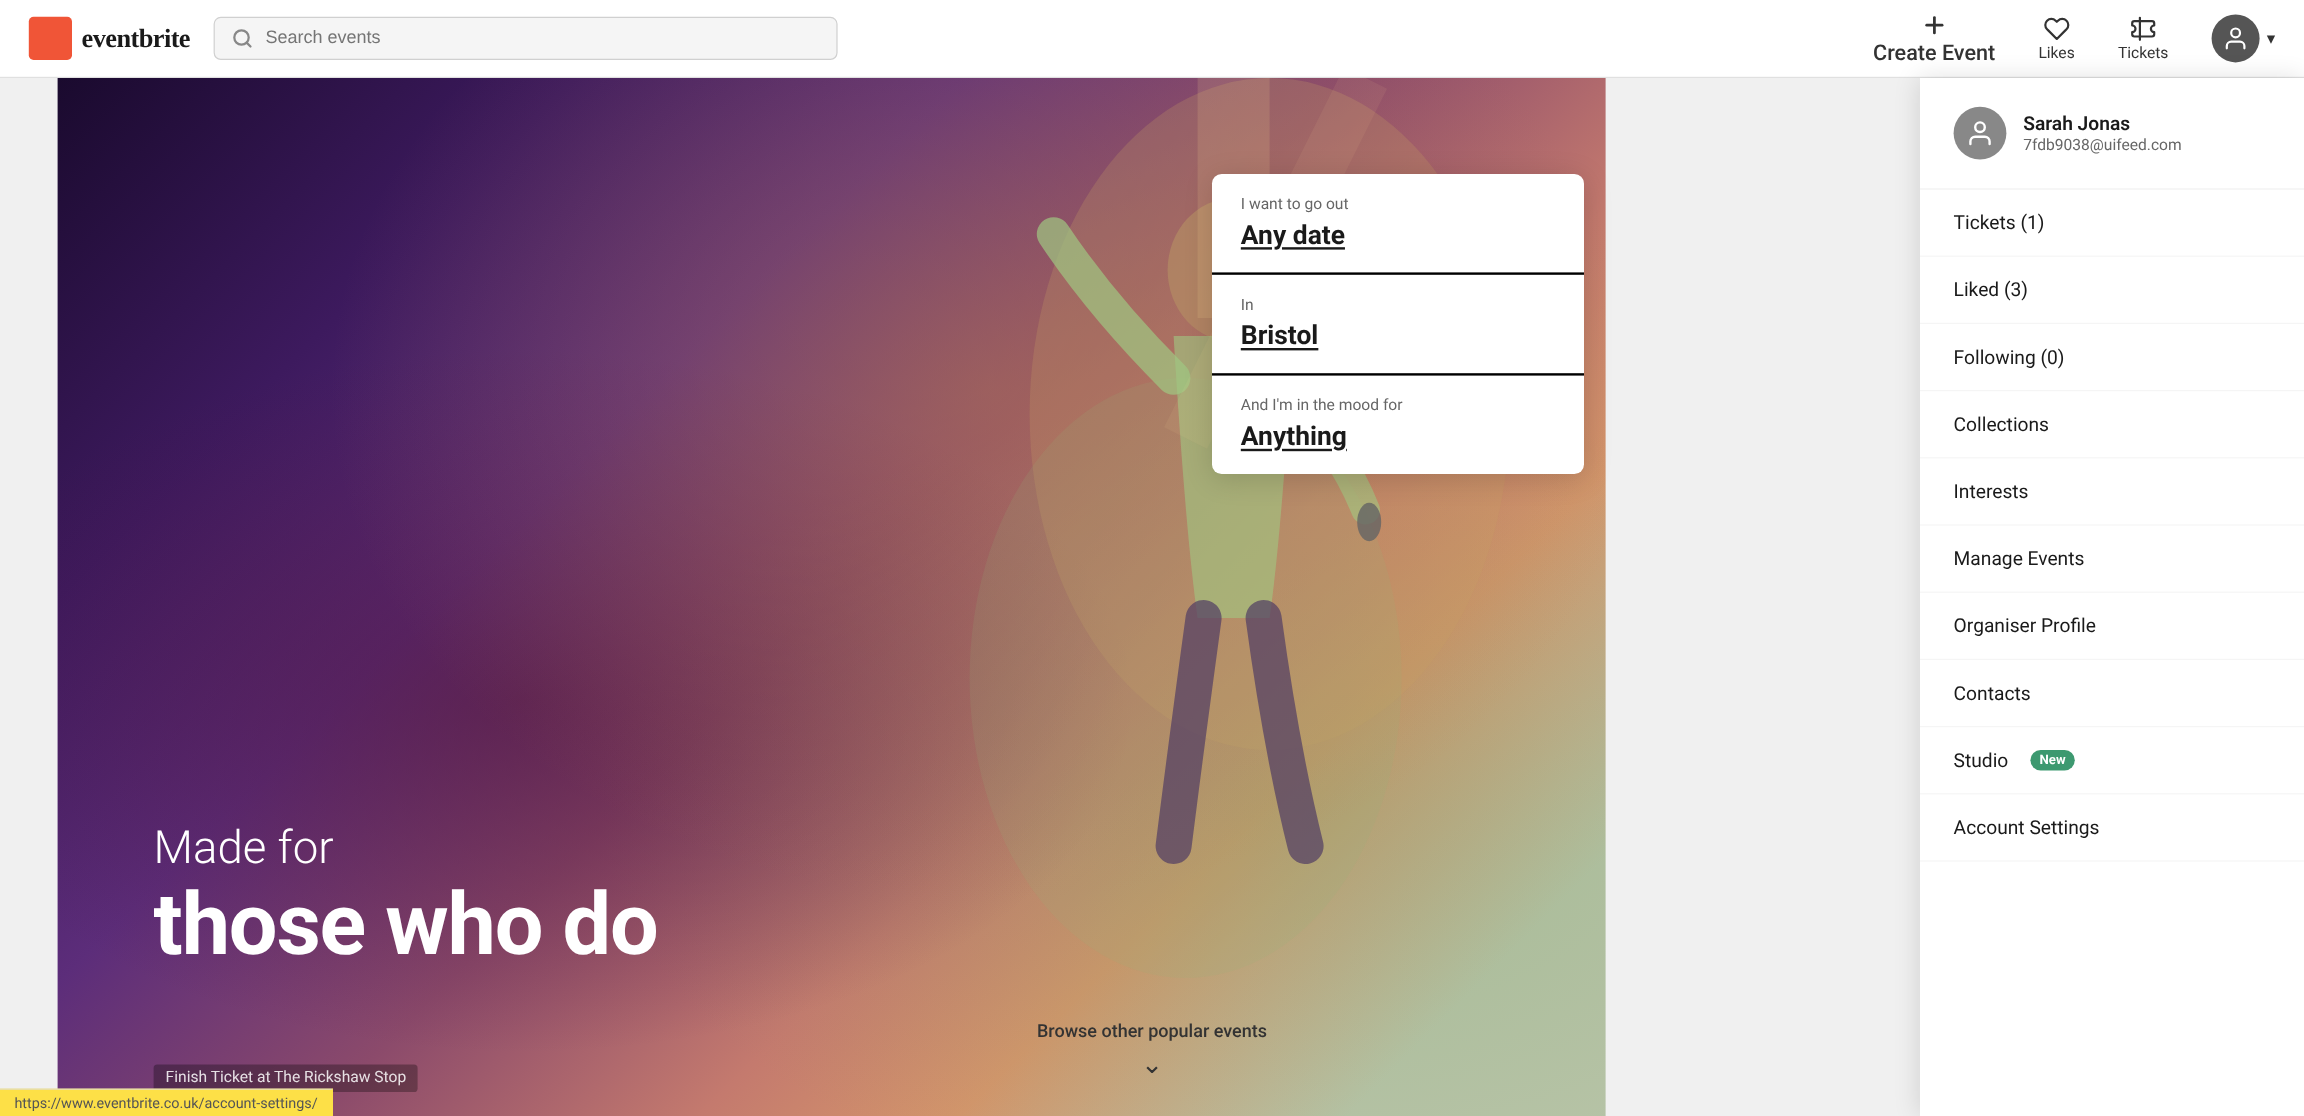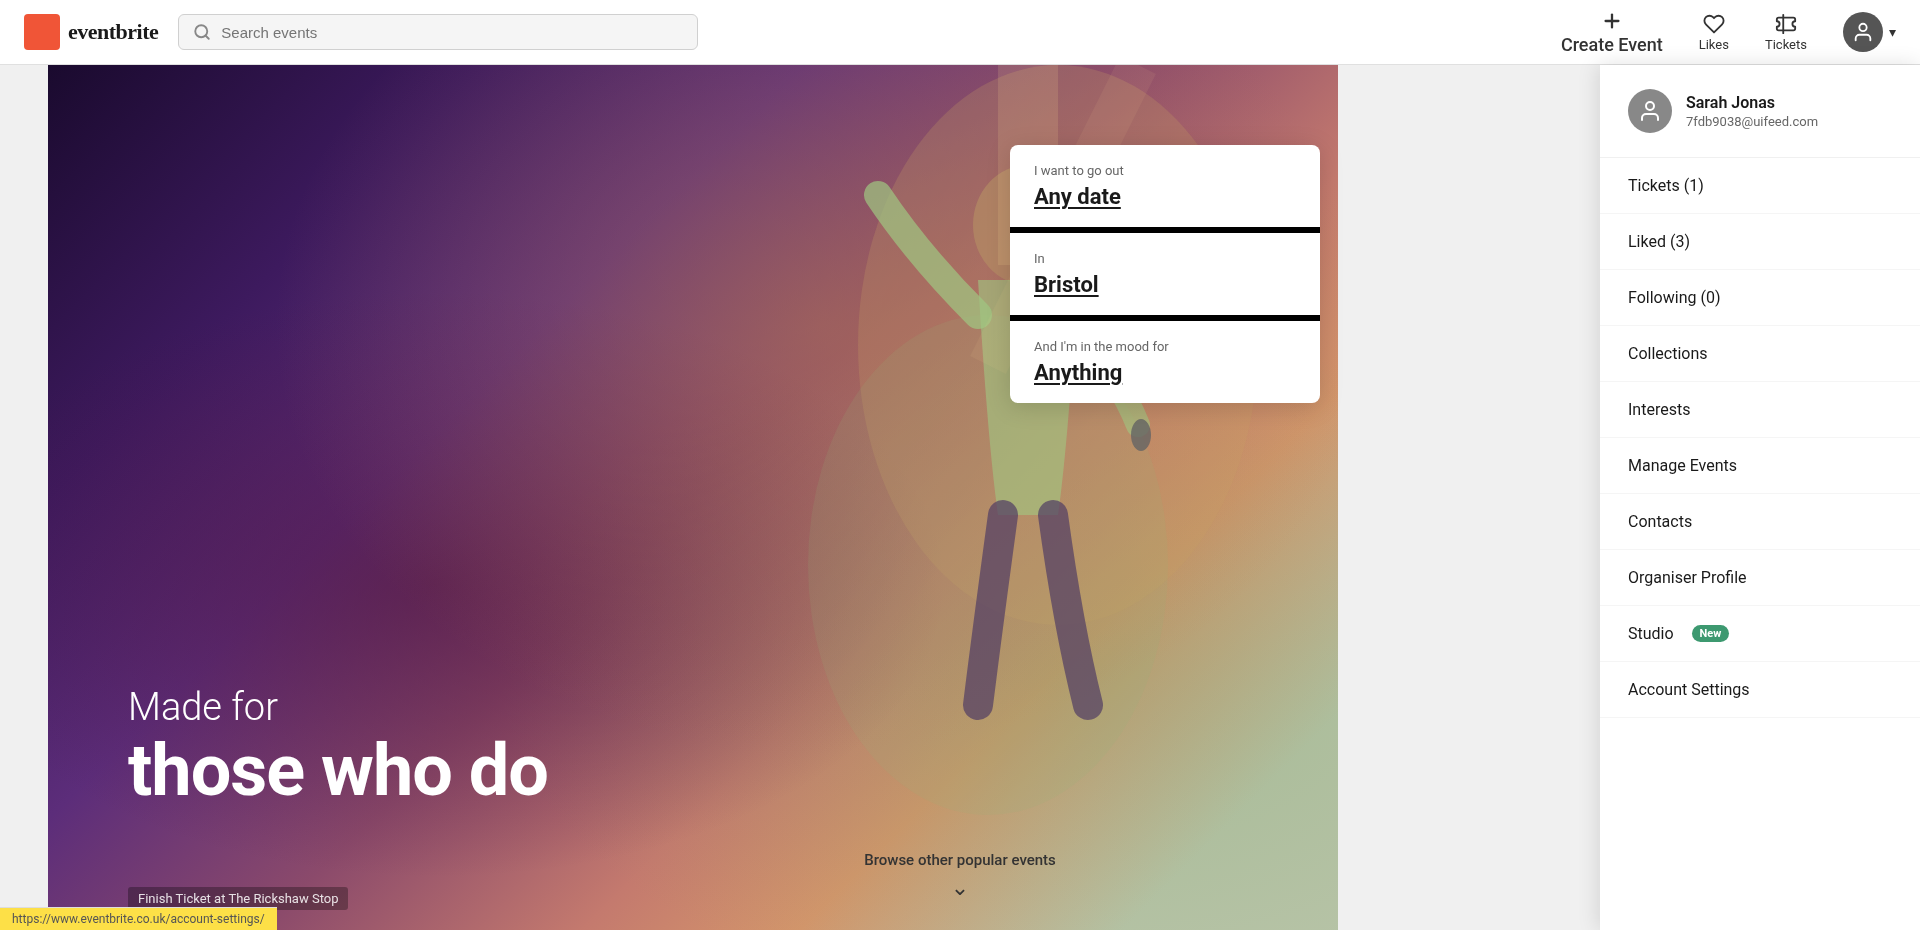--- a/index.html
+++ b/index.html
@@ -32,21 +32,21 @@
     .logo-text {
       font-size: 22px;
       font-weight: 700;
       color: #1a1a1a;
       letter-spacing: -0.5px;
       font-family: Liberation Serif, serif;
     }
     .search-bar {
       flex: 0 0 520px;
       display: flex;
-      align-items: center;
+      align-items: flex-start;
       background: #f5f5f5;
       border: 1.5px solid #d0d0d0;
       border-radius: 6px;
       padding: 8px 14px;
       gap: 10px;
       margin-right: auto;
     }
     .search-bar input {
       border: none;
       background: transparent;
@@ -194,21 +194,21 @@
       top: 80px;
       left: 1010px;
       width: 310px;
       background: white;
       border-radius: 8px;
       box-shadow: 0 4px 24px rgba(0,0,0,0.15);
       overflow: hidden;
     }
     .search-widget-section {
       padding: 18px 24px;
-      border-bottom: 6px solid #000000;
+      border-bottom: 2px solid #000000;
       cursor: pointer;
     }
     .search-widget-section:last-child {
       border-bottom: none;
     }
     .search-widget-section .label {
       font-size: 13px;
       color: #666;
       margin-bottom: 6px;
     }
@@ -420,22 +420,22 @@
     </div>
   </div>
 
   <div id="dropdown-items-container">
       <div class="dropdown-item">Tickets (1)</div>
       <div class="dropdown-item">Liked (3)</div>
       <div class="dropdown-item">Following (0)</div>
       <div class="dropdown-item">Collections</div>
       <div class="dropdown-item">Interests</div>
       <div class="dropdown-item">Manage Events</div>
+      <div class="dropdown-item">Organiser Profile</div>
       <div class="dropdown-item">Contacts</div>
-      <div class="dropdown-item">Organiser Profile</div>
       <div class="dropdown-item">Studio<span class="new-badge">New</span></div>
       <div class="dropdown-item">Account Settings</div>
     </div>
 </div>
 
 <div class="status-bar">
   <span>https://www.eventbrite.co.uk/account-settings/</span>
 </div>
 
 </body></html>

